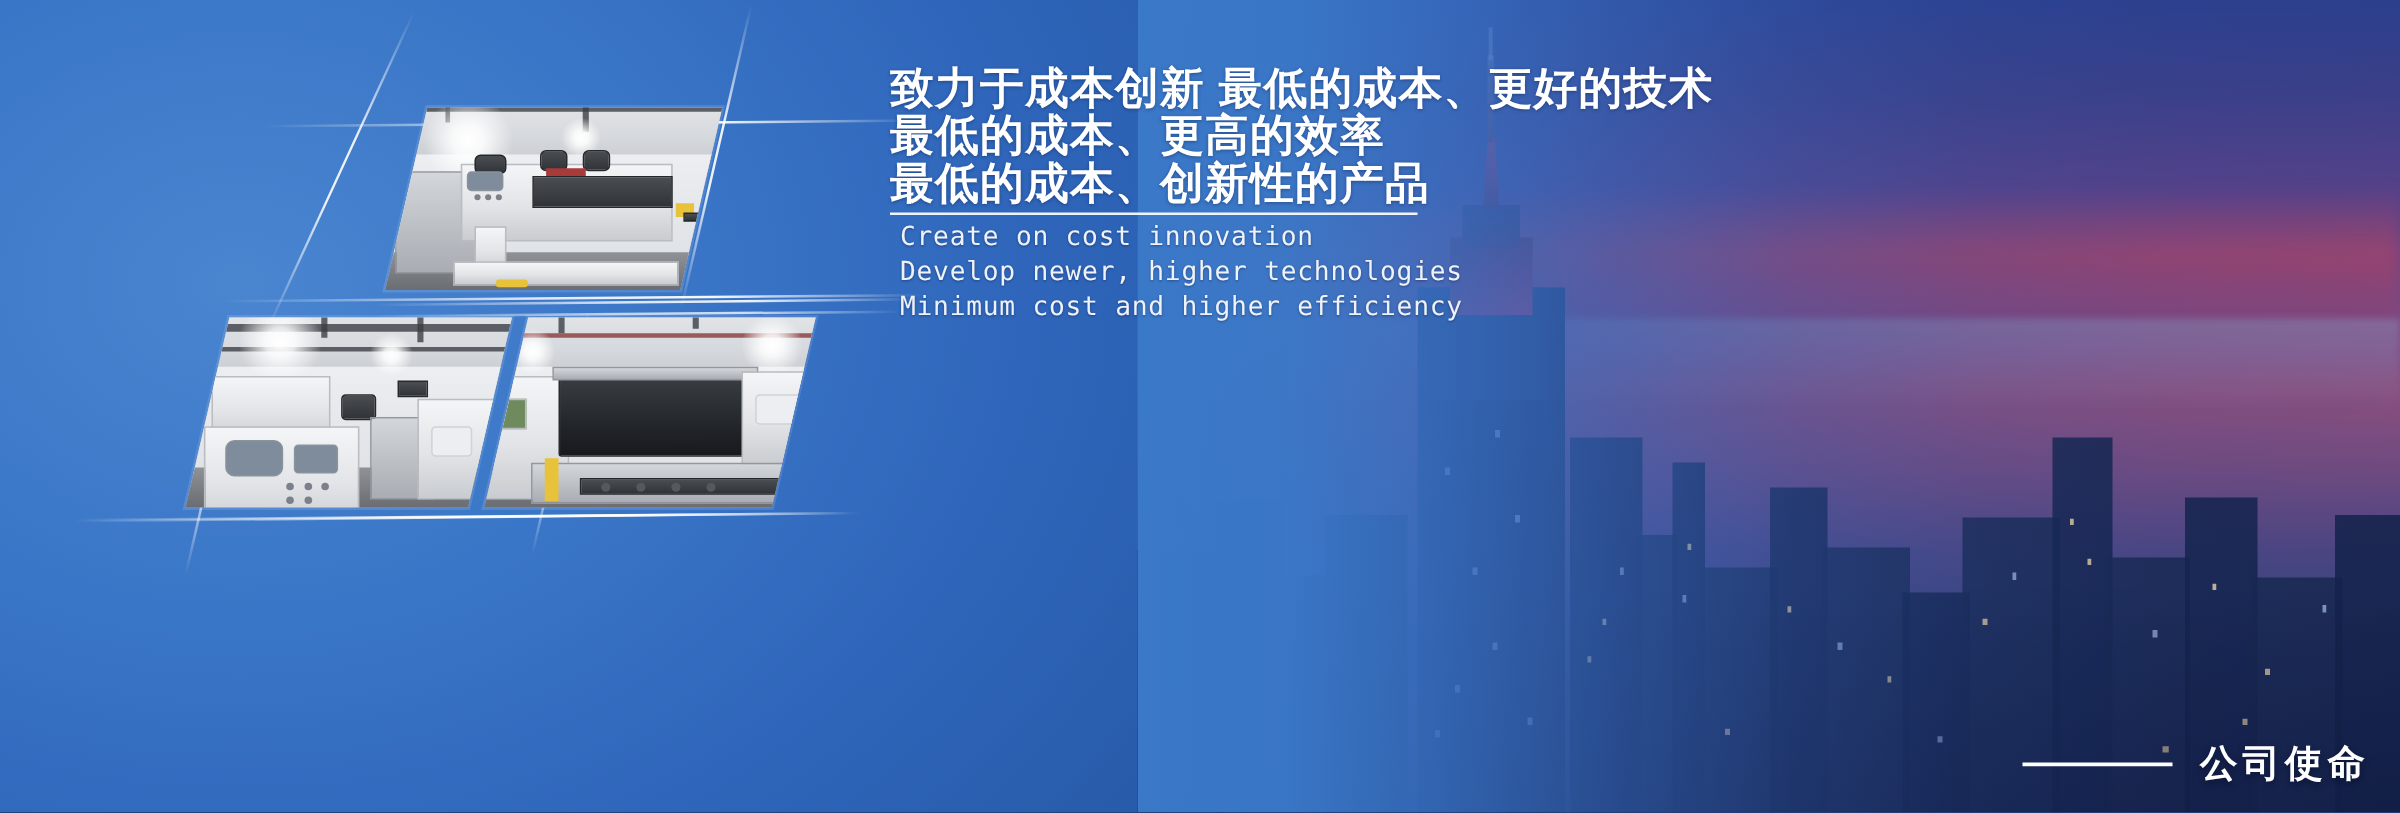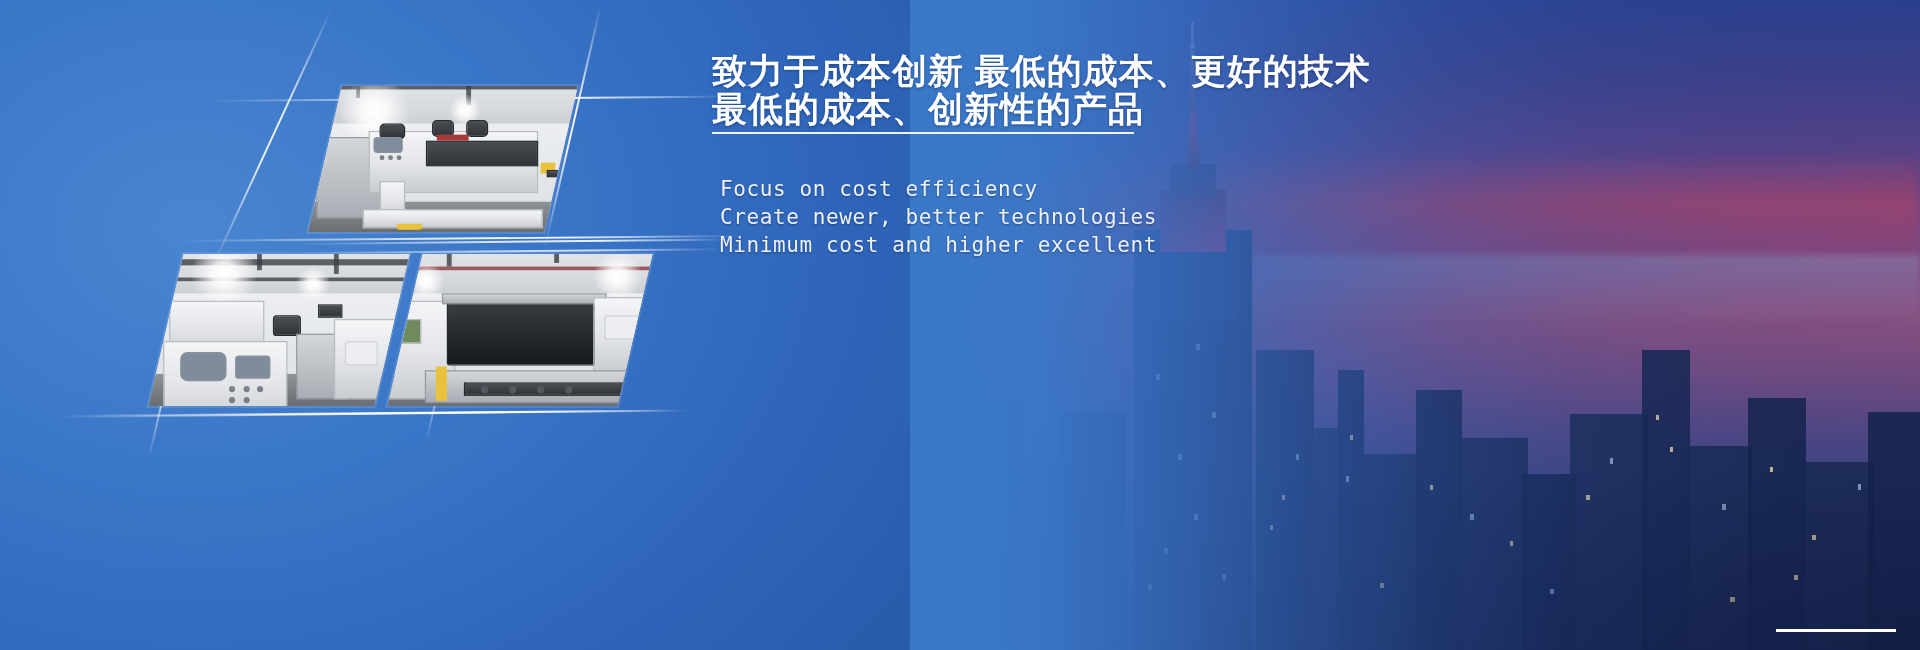--- a/index.html
+++ b/index.html
@@ -382,27 +382,29 @@
         </div>
       </div>
     </div>
   </div>
 
   <div class="streak" style="left:300px;top:243px;width:430px;transform:rotate(-0.6deg);opacity:.95;"></div>
   <div class="streak" style="left:60px;top:416px;width:630px;transform:rotate(-0.6deg);opacity:.95;"></div>
 
   <div class="headline">
     <div class="hl-line">致力于成本创新  最低的成本、更好的技术</div>
+    <div class="hl-line">最低的成本、更高的效率</div>
     <div class="hl-line">最低的成本、创新性的产品</div>
     <div class="hl-underline"></div>
   </div>
 
   <div class="subblock">
-    <div class="sub-line">Focus on cost efficiency</div>
-    <div class="sub-line">Create newer, better technologies</div>
-    <div class="sub-line">Minimum cost and higher excellent</div>
+    <div class="sub-line">Create on cost innovation</div>
+    <div class="sub-line">Develop newer, higher technologies</div>
+    <div class="sub-line">Minimum cost and higher efficiency</div>
   </div>
 
   <div class="mission">
     <div class="mission-rule"></div>
+    <div class="mission-label">公司使命</div>
   </div>
 
 </div>
 
 </body></html>

